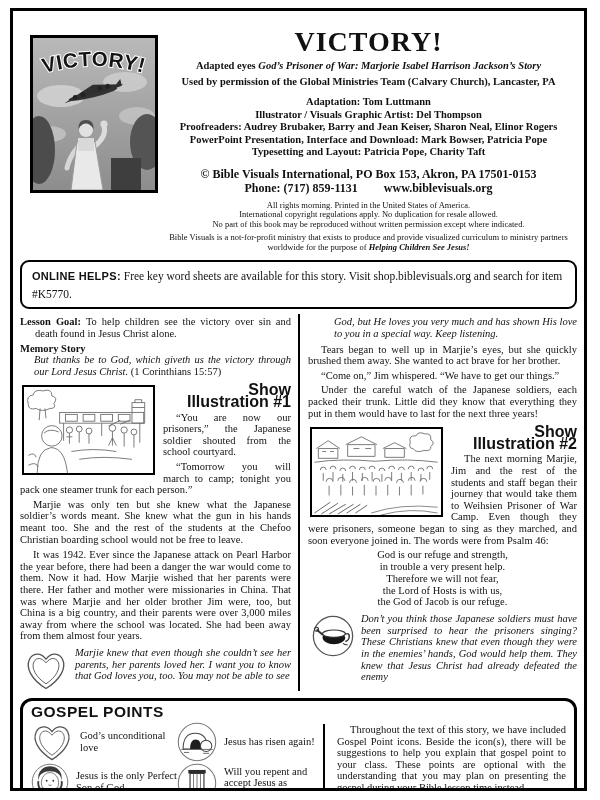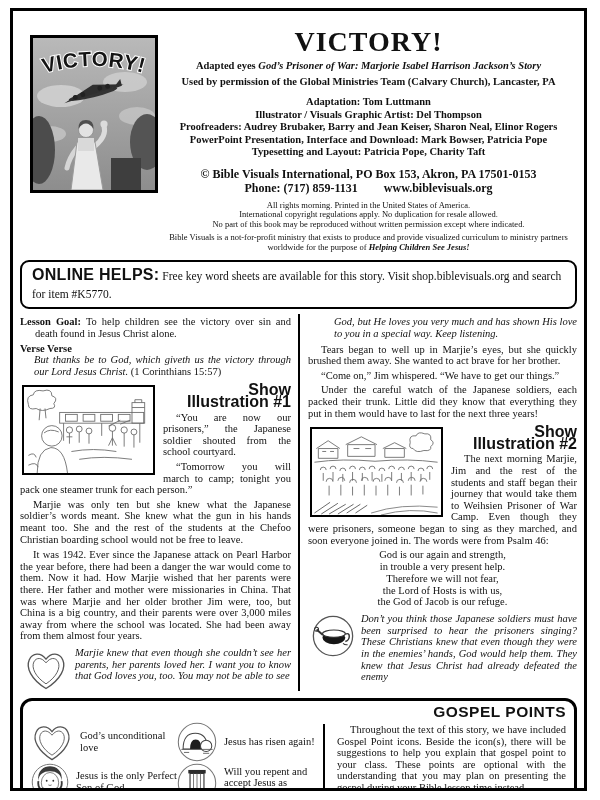--- a/index.html
+++ b/index.html
@@ -18,21 +18,21 @@
   .adapted .it{font-style:italic;}
   .credits{margin-top:8px;font-size:10.5px;font-weight:bold;line-height:12.5px;}
   .contact{margin-top:8px;font-size:12px;font-weight:bold;line-height:14.5px;}
   .contact .gap{display:inline-block;width:26px;}
   .fine{margin-top:5px;font-size:8.5px;line-height:9.8px;}
   .ministry{margin-top:3px;font-size:8.5px;line-height:9.8px;max-width:430px;margin-left:auto;margin-right:auto;}
   .ministry .it{font-style:italic;font-weight:bold;}
 
   
   .helps{margin-top:8px;border:2.5px solid #000;border-radius:9px;padding:4px 10px 5px 10px;}
-  .helps .lbl{font-family:"Liberation Sans",sans-serif;font-weight:bold;font-size:16px;letter-spacing:.3px;}
+  .helps .lbl{font-family:"Liberation Sans",sans-serif;font-weight:bold;font-size:11px;letter-spacing:.3px;}
   .helps .txt{font-size:11.5px;}
 
   
   .columns{display:flex;margin-top:5px;}
   .col-left{width:278px;flex:none;padding-right:7px;box-sizing:border-box;}
   .col-div{width:2px;background:#000;flex:none;}
   .col-right{flex:1;padding-left:8px;box-sizing:border-box;}
   .body-txt{font-size:10.5px;line-height:11.6px;text-align:justify;}
   .ind{text-indent:13px;}
   .hang{padding-left:15px;text-indent:-15px;}
@@ -47,21 +47,21 @@
   .show-head{font-family:"Liberation Sans",sans-serif;font-weight:bold;font-size:16px;margin:1px 0 4px 0;text-align:right;}
 
   .gp-note{display:flex;margin-top:5px;align-items:flex-start;}
   .gp-note .gp-icon{flex:none;margin:2px 7px 0 4px;}
   .gp-note .gp-text{flex:1;}
 
   .psalm{text-align:center;margin-top:3px;font-size:10.5px;line-height:11.8px;}
 
   
   .gospel{margin-top:7px;border:3px solid #000;border-radius:12px;padding:2px 8px 4px 8px;box-sizing:border-box;height:180px;overflow:hidden;}
-  .gospel-title{font-family:"Liberation Sans",sans-serif;font-weight:bold;font-size:15.5px;text-align:right;letter-spacing:.5px;line-height:18px;}
+  .gospel-title{font-family:"Liberation Sans",sans-serif;font-weight:bold;font-size:15.5px;text-align:left;letter-spacing:.5px;line-height:18px;}
   .gospel-body{display:flex;margin-top:1px;height:152px;}
   .legend{width:292px;flex:none;display:flex;}
   .legend-col{flex:1;}
   .legend-item{display:flex;align-items:center;margin-bottom:1px;}
   .legend-item .lic{flex:none;margin-right:7px;}
   .legend-item .llb{font-size:10.5px;line-height:11.5px;max-width:104px;}
   .gospel-div{width:2px;background:#000;flex:none;margin:2px 4px 6px 0;}
   .gospel-text{flex:1;padding-left:8px;}
 </style>
 </head>
@@ -137,21 +137,21 @@
     </div>
 
     <div class="helps">
       <span class="lbl">ONLINE HELPS:</span><span class="txt"> Free key word sheets are available for this story. Visit shop.biblevisuals.org and search for item #K5770.</span>
     </div>
 
     <div class="columns">
 
       <div class="col-left body-txt">
         <p class="hang" style="margin:2px 0 0 0;"><span class="bold">Lesson Goal: </span><span>To help children see the victory over sin and death found in Jesus Christ alone.</span></p>
-        <div class="bold mt3">Verse Verse</div>
+        <div class="bold mt3">Memory Story</div>
         <p class="verse" style="margin:0;"><span class="italic">But thanks be to God, which giveth us the victory through our Lord Jesus Christ. </span><span>(1 Corinthians 15:57)</span></p>
 
         <div class="ill-wrap">
           <div class="ill-box">
             <svg viewBox="0 0 131 88" fill="none" stroke="#6b6b6b" stroke-width="0.9">
               <path d="M4 18 Q1 9 9 8 Q10 2 19 4 Q28 1 28 9 Q35 11 30 17 Q33 22 26 22 Q18 26 12 22 Q4 24 4 18 Z"></path>
               <path d="M16 22 L15 34 M21 22 L22 32"></path>
               <rect x="36" y="26" width="86" height="11"></rect>
               <rect x="42" y="28" width="12" height="7"></rect>
                 <rect x="60" y="28" width="12" height="7"></rect>
@@ -218,21 +218,21 @@
               <path d="M17 58 v10 M29 57 v11 M41 59 v9 M53 57 v11 M65 58 v10 M77 57 v11 M89 59 v9 M101 57 v11 M113 58 v9"></path>
               <path d="M2 86 l16 -11 M9 87 l17 -11 M17 87 l17 -10 M26 87 l16 -10 M35 86 l14 -9 M44 86 l12 -8" stroke="#585858"></path>
               <path d="M60 86 Q90 76 128 80 M70 88 Q100 80 128 86" stroke="#7a7a7a"></path>
             </svg>
           </div>
           <div class="show-head">Show Illustration #2</div>
           <p class="ind" style="margin:0;">The next morning Marjie, Jim and the rest of the students and staff began their journey that would take them to Weihsien Prisoner of War Camp. Even though they were prisoners, someone began to sing as they marched, and soon everyone joined in. The words were from Psalm 46:</p>
         </div>
 
         <div class="psalm">
-          <div>God is our again and strength,</div>
+          <div>God is our refuge and strength,</div>
           <div>in trouble a very present help.</div>
           <div>Therefore we will not fear,</div>
           <div>the Lord of Hosts is with us,</div>
           <div>the God of Jacob is our refuge.</div>
         </div>
 
         <div class="gp-note">
           <svg class="gp-icon" width="42" height="42" viewBox="0 0 46 46">
             <circle cx="23" cy="23" r="21.5" fill="#fff" stroke="#555" stroke-width="1.4"></circle>
             <ellipse cx="24" cy="25" rx="12.5" ry="7" fill="#161616"></ellipse>

